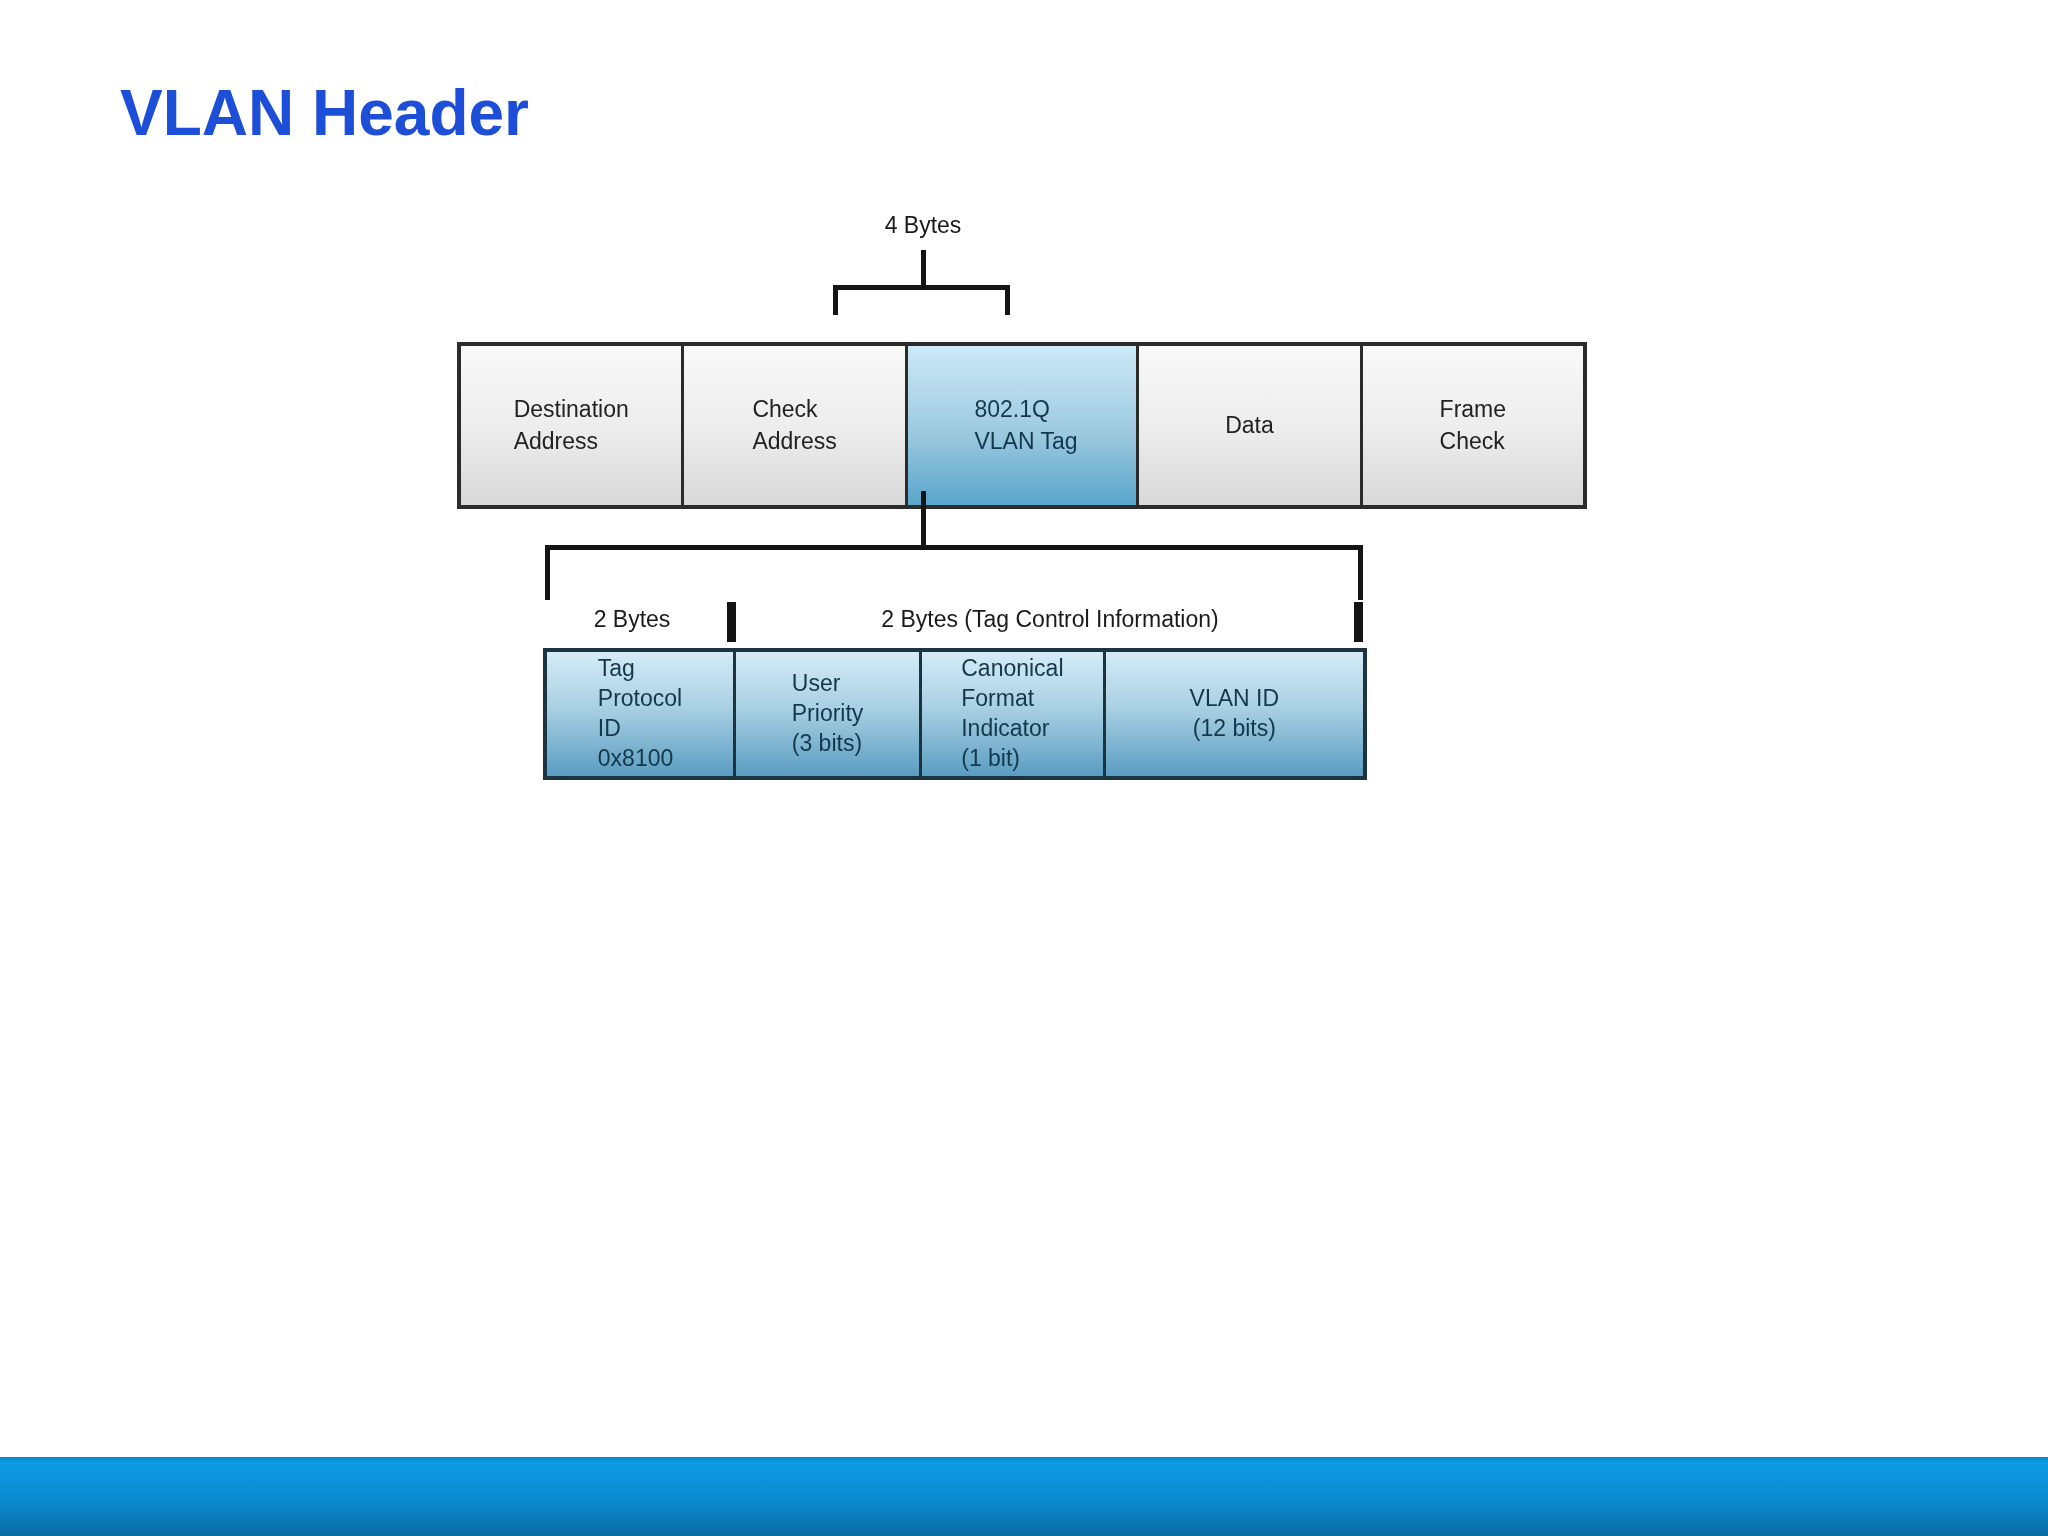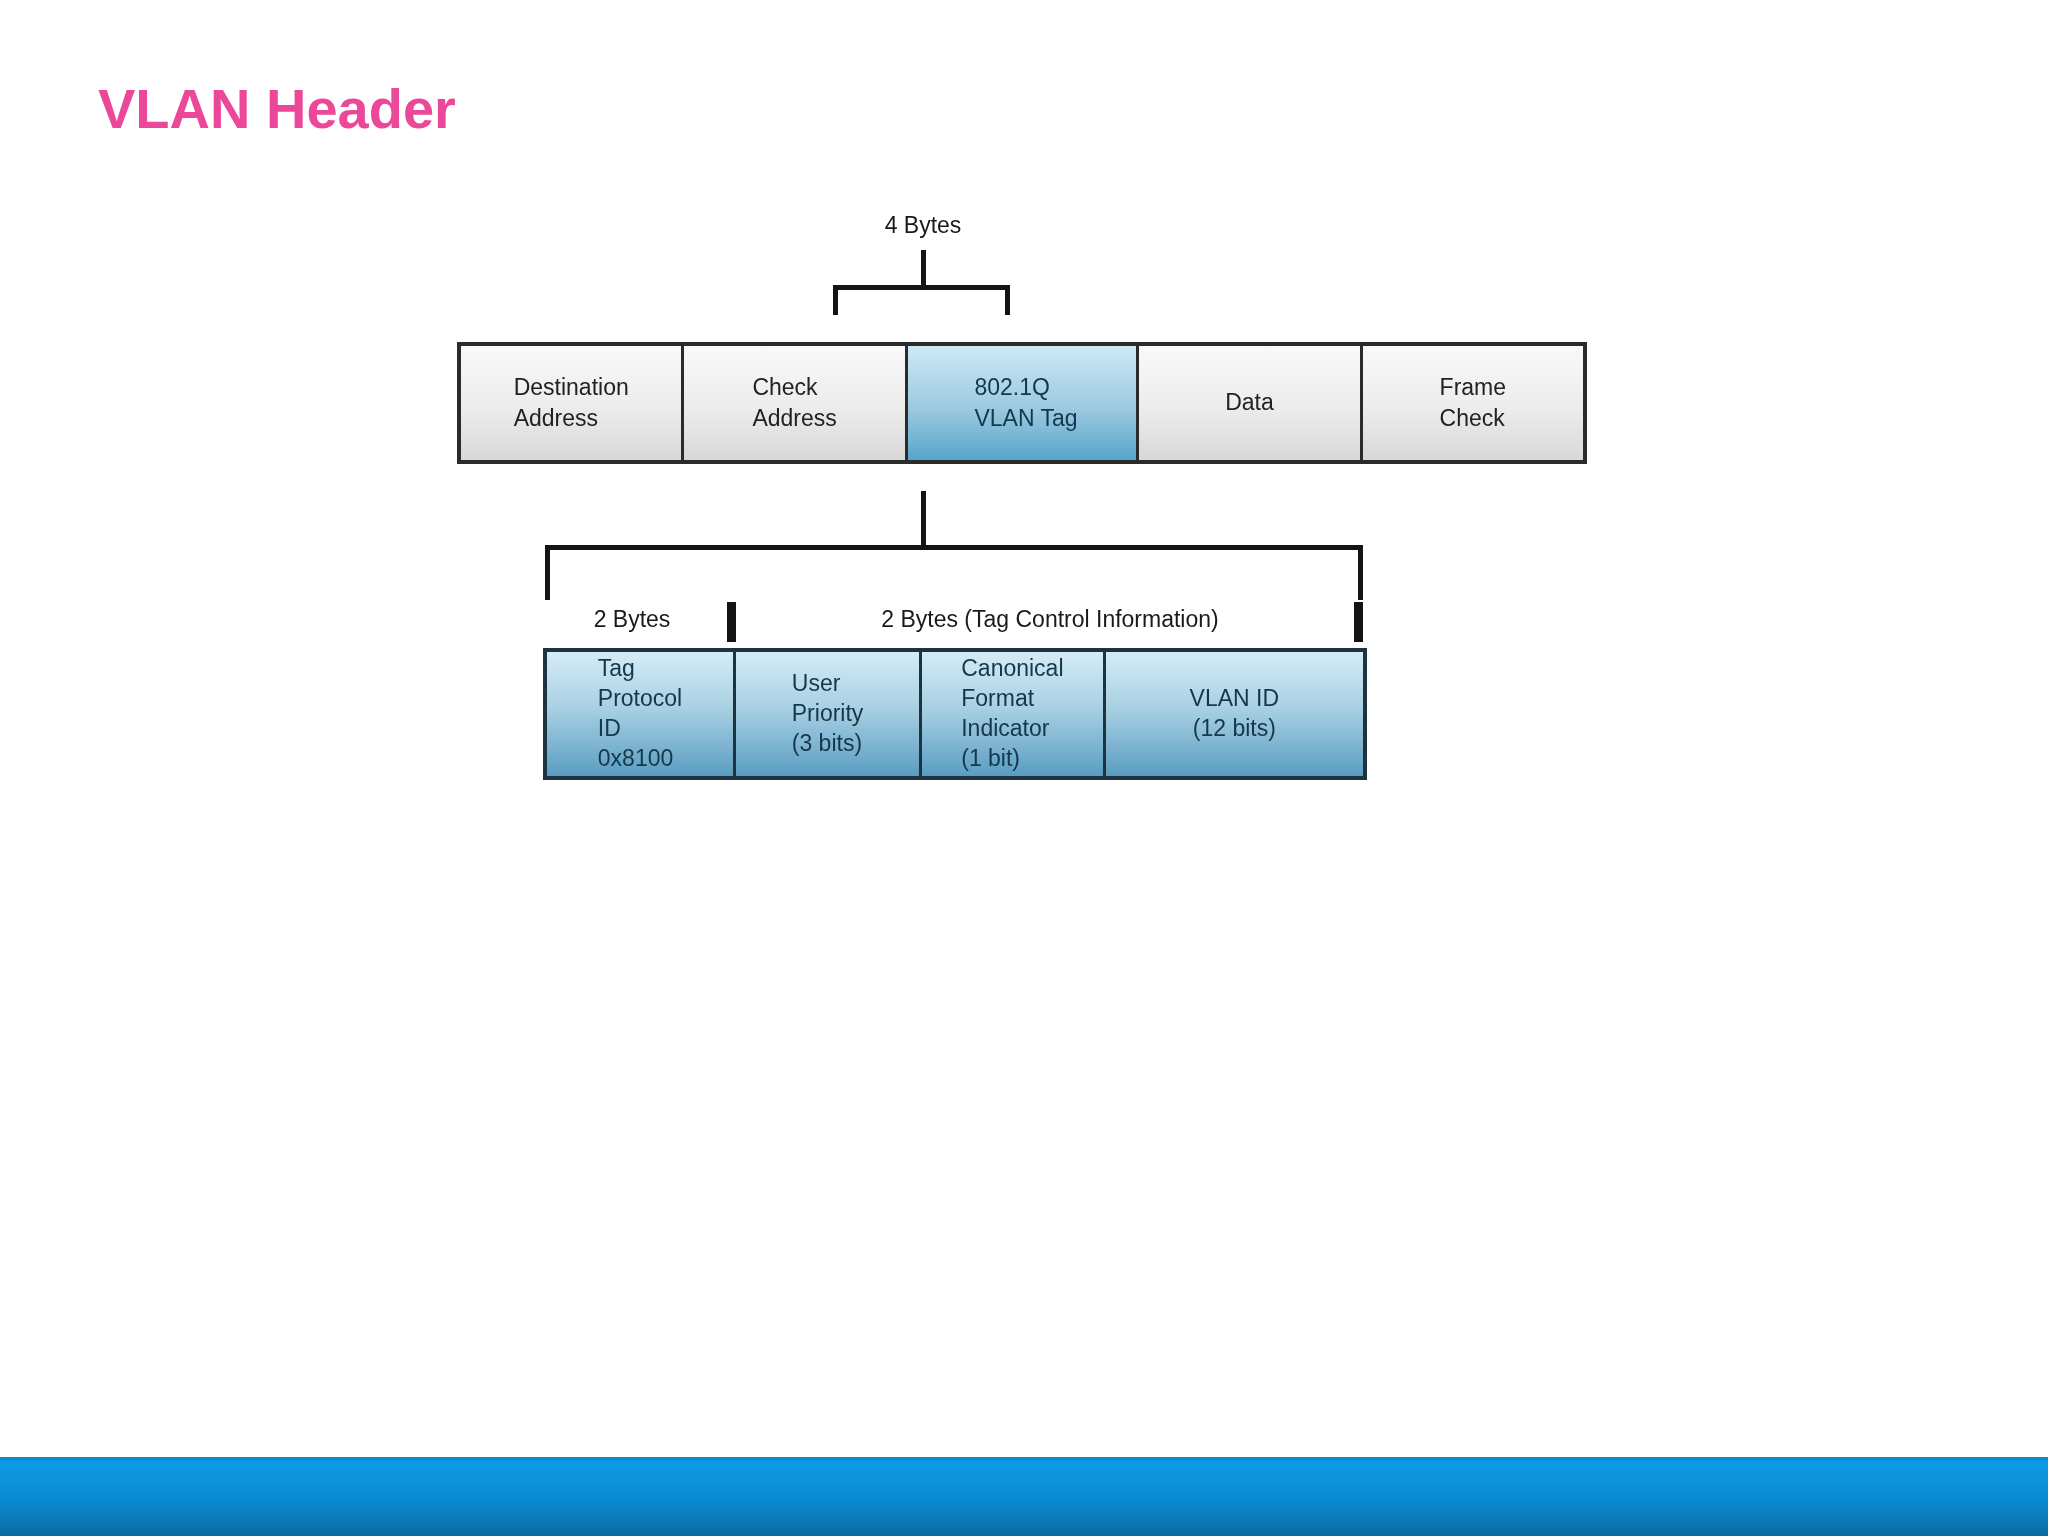--- a/index.html
+++ b/index.html
@@ -2,33 +2,33 @@
 <html><head>
 <meta charset="utf-8">
 <style>
   html,body{margin:0;padding:0;background:#ffffff;}
   #slide{
     position:relative;width:2048px;height:1536px;background:#ffffff;overflow:hidden;
     font-family:"Liberation Sans", sans-serif;color:#222;
   }
   
   .page-title{
-    position:absolute;left:98px;top:76px;
-    font-size:56px;font-weight:bold;color:#ec4899;letter-spacing:0px;
+    position:absolute;left:120px;top:76px;
+    font-size:64px;font-weight:bold;color:#1d4ed8;letter-spacing:0px;
   }
   
   .logo{position:absolute;left:1655px;top:28px;width:330px;text-align:center;}
   .logo-arc{display:block;margin:0 auto;width:250px;height:42px;}
   .logo-text{
     display:block;margin-top:-2px;
     font-size:58px;letter-spacing:5px;color:#2B86C6;font-weight:normal;
   }
   
   .frame-row{
-    position:absolute;left:457px;top:342px;width:1130px;height:122px;
+    position:absolute;left:457px;top:342px;width:1130px;height:167px;
     display:flex;border:4px solid #2b2b2b;box-sizing:border-box;background:#701a75;
   }
   .frame-cell{
     flex:1;display:flex;align-items:center;justify-content:center;
     background:linear-gradient(180deg,#f9f9f9 0%,#ececec 55%,#d8d8d8 100%);
     border-left:3px solid #2b2b2b;box-sizing:border-box;
     font-size:23px;line-height:1.35;color:#222;
   }
   .frame-cell:first-child{border-left:none;}
   .frame-cell.highlight{

